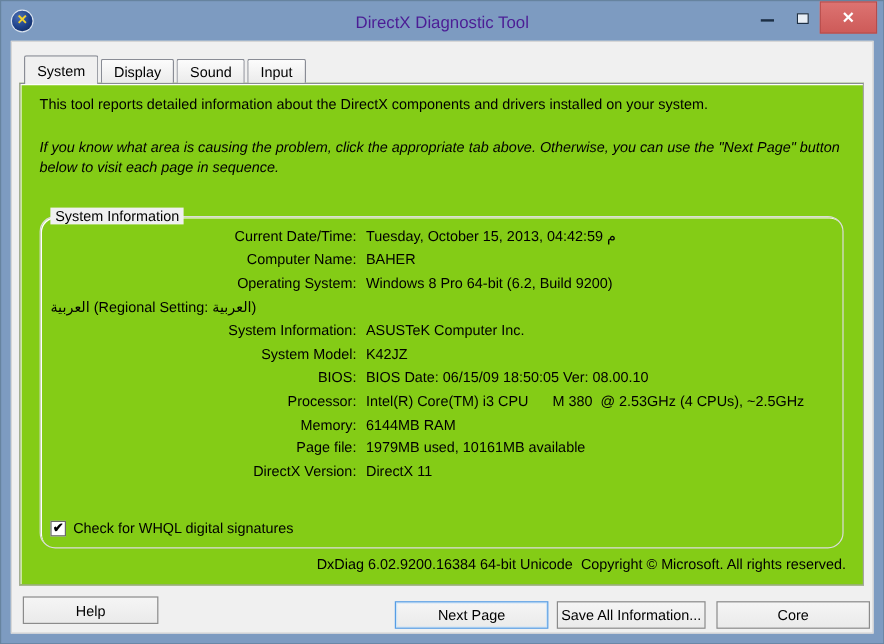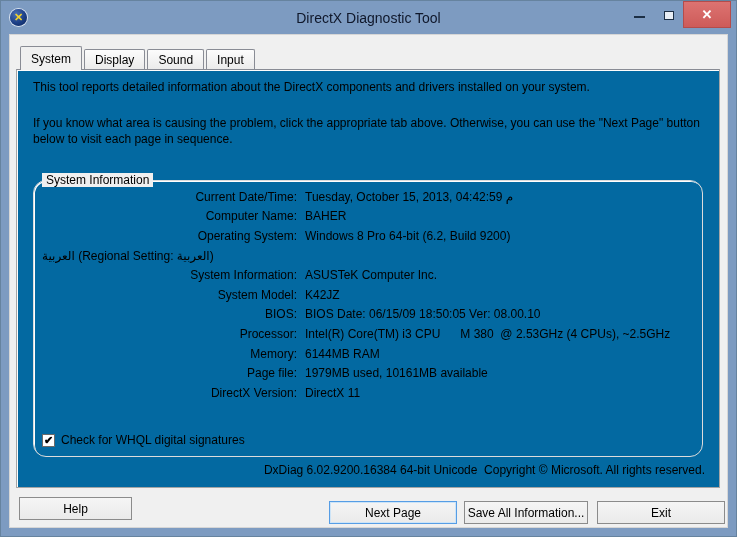--- a/index.html
+++ b/index.html
@@ -27,21 +27,21 @@
     border-radius:50%;
     background:radial-gradient(circle at 35% 30%, #4a6fb5 0%, #1c3f86 55%, #0d2352 100%);
     box-shadow:0 0 0 1px #d9e2ee;
     display:flex; align-items:center; justify-content:center;
     color:#f2d22e; font-weight:bold; font-size:11px; line-height:1;
   }
   .title-text {
     position:absolute; left:0; right:0;
     text-align:center;
     font-size:14px;
-    color:#0f172a;
+    color:#4c1d95;
   }
   .win-controls {
     position:absolute; top:0; right:5px;
     display:flex; align-items:flex-start;
     z-index:2;
   }
   .win-btn {
     height:27px;
     display:flex; align-items:center; justify-content:center;
     cursor:default;
@@ -84,27 +84,27 @@
     height:24px;
     background:#f0f0f0;
     position:relative;
     z-index:3;
     margin-bottom:-1px;
   }
   
   .tabpage {
     position:absolute;
     left:6px; right:7px; top:34px; bottom:39px;
-    background:#0369a1;
+    background:#84cc16;
     border:1px solid #a5a5a5;
     border-top-color:#898c95;
     box-shadow:inset 1px 1px 0 #fdfdfd;
   }
   .intro-1 { position:absolute; left:16px; top:10px; right:20px; }
-  .intro-2 { position:absolute; left:16px; top:45px; width:678px; line-height:16px; }
+  .intro-2 { position:absolute; left:16px; top:45px; width:678px; line-height:16px;font-style:italic; }
   
   .groupbox {
     position:absolute;
     left:16px; right:16px; top:110px;
     height:277px;
     border:1px solid #dcdcdc;
     box-shadow:inset 1px 1px 0 #ffffff;
     border-radius:13px;
   }
   .groupbox-title {
@@ -257,16 +257,16 @@
           <span>Check for WHQL digital signatures</span>
         </div>
       </div>
 
       <div class="version-line">DxDiag 6.02.9200.16384 64-bit Unicode  Copyright © Microsoft. All rights reserved.</div>
     </div>
 
     <div class="btn btn-help">Help</div>
     <div class="btn btn-next">Next Page</div>
     <div class="btn btn-save">Save All Information...</div>
-    <div class="btn btn-exit">Exit</div>
+    <div class="btn btn-exit">Core</div>
   </div>
 
 </div>
 
 </body></html>

